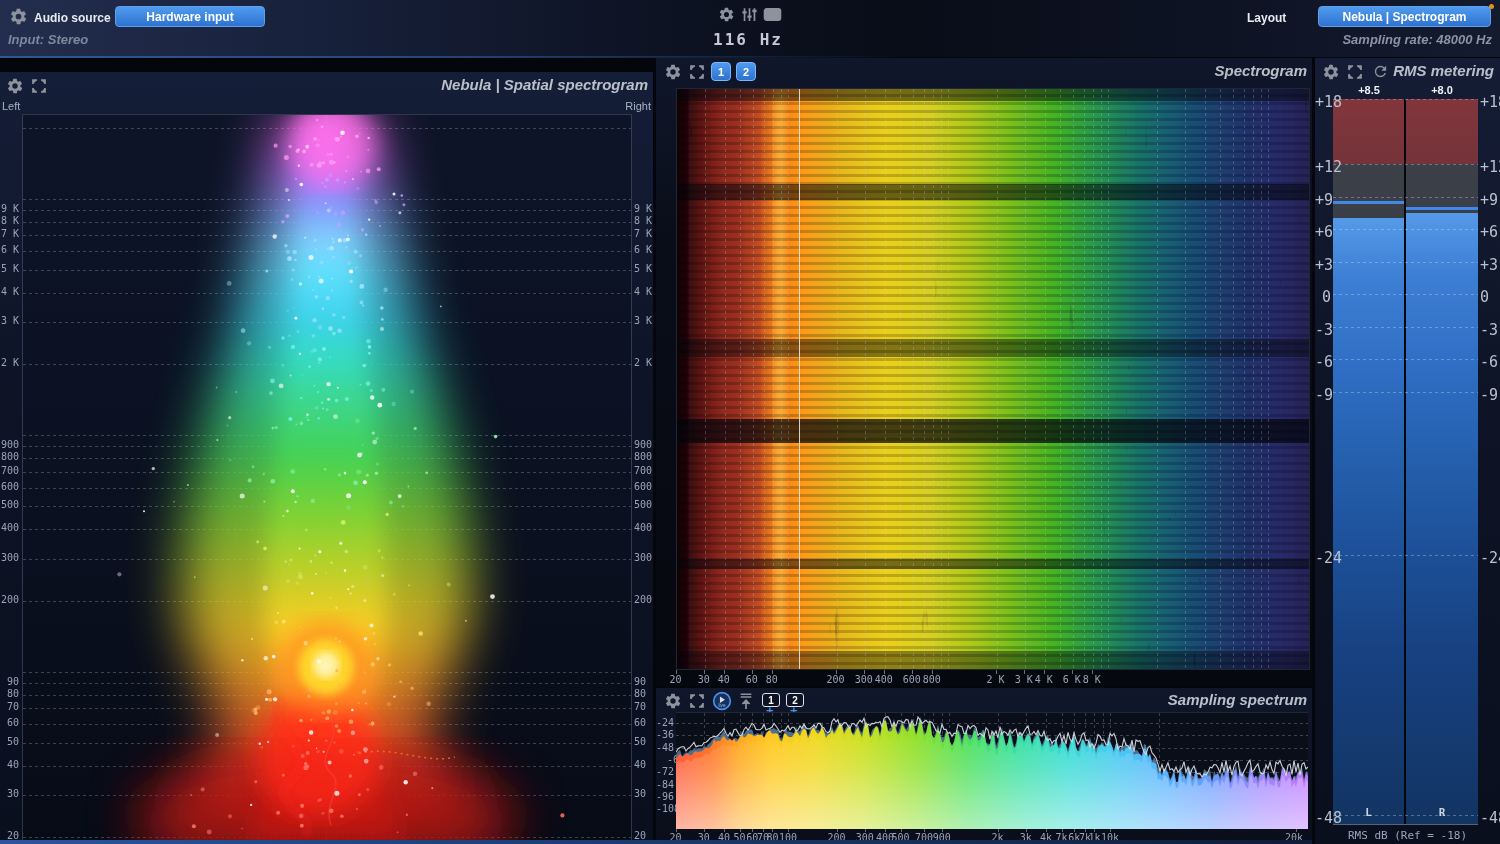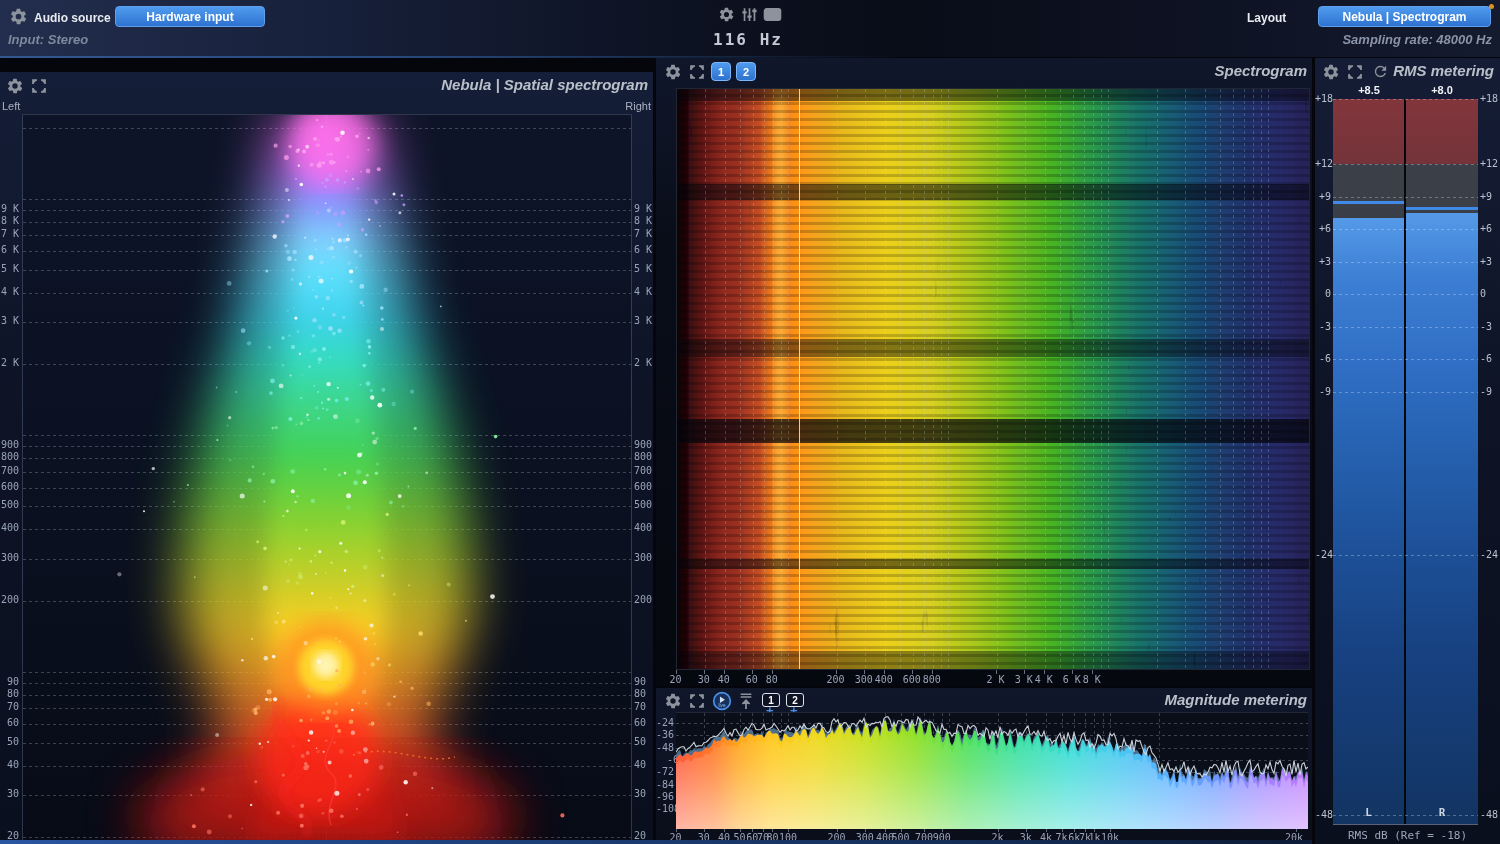--- a/index.html
+++ b/index.html
@@ -47,21 +47,21 @@
     background:repeating-linear-gradient(180deg,rgba(0,0,0,0) 0 5px,rgba(0,0,0,.2) 5px 8px);pointer-events:none;}
   
   #rms-meters{left:18px;top:41px;width:145px;height:725px;background:#0a0e18;border-bottom:1px solid #5a6478;}
   .meter-bar{position:absolute;top:0;height:100%;background:linear-gradient(180deg,#3c4049 0%,#34383f 100%);}
   .zone-red{position:absolute;left:0;top:0;width:100%;background:linear-gradient(180deg,#82363c 0%,#74333a 100%);}
   .meter-fill{position:absolute;left:0;width:100%;bottom:0;
     background:linear-gradient(180deg,#559ae8 0%,#3d7fd4 10%,#2f6ec4 25%,#2560ae 40%,#1d5098 55%,#174181 72%,#123462 100%);}
   .value-line{position:absolute;left:0;width:100%;height:3px;background:#3f8ae8;}
   .rms-grid{position:absolute;left:0;width:100%;height:1px;
     background-image:repeating-linear-gradient(90deg,rgba(225,232,244,.32) 0 3px,rgba(0,0,0,0) 3px 6px);}
-  .rms-scale{position:absolute;color:#b9c1ce;font-size:10px;font-family:"DejaVu Sans Mono",monospace;}
+  .rms-scale{position:absolute;color:#b9c1ce;font-size:15px;font-family:"DejaVu Sans Mono",monospace;}
   .chan-label{position:absolute;color:#cdd5e0;font-size:11px;font-weight:bold;font-family:"DejaVu Sans Mono",monospace;text-align:center;}
 </style>
 </head>
 <body>
 
 <div id="app">
 
   <div id="topbar" class="abs">
     <svg class="abs icon" style="left:9px;top:7px" width="19" height="19" viewBox="0 0 24 24">
         <path d="M19.14 12.94c.04-.3.06-.61.06-.94s-.02-.64-.07-.94l2.03-1.58a.5.5 0 0 0 .12-.64l-1.92-3.32a.5.5 0 0 0-.61-.22l-2.39.96a7.3 7.3 0 0 0-1.62-.94l-.36-2.54a.5.5 0 0 0-.5-.42h-3.84a.5.5 0 0 0-.5.42l-.36 2.54c-.59.24-1.13.56-1.62.94l-2.39-.96a.5.5 0 0 0-.61.22L2.74 8.87a.5.5 0 0 0 .12.64l2.03 1.58c-.05.3-.07.63-.07.94s.02.64.07.94l-2.03 1.58a.5.5 0 0 0-.12.64l1.92 3.32c.14.24.42.34.68.24l2.39-.96c.5.38 1.03.7 1.62.94l.36 2.54c.04.24.25.42.5.42h3.84c.25 0 .46-.18.5-.42l.36-2.54c.59-.24 1.13-.56 1.62-.94l2.39.96c.26.1.54 0 .68-.24l1.92-3.32a.5.5 0 0 0-.12-.64l-2.03-1.58zM12 15.6a3.6 3.6 0 1 1 0-7.2 3.6 3.6 0 0 1 0 7.2z" stroke="none"></path>
@@ -766,21 +766,21 @@
         <text x="12" y="19.5" text-anchor="middle" font-size="5.5" fill="#8cc0f8" font-family="Liberation Sans,sans-serif">live</text>
       </svg>
     <svg class="abs icon" style="left:82px;top:4px" width="16" height="18" viewBox="0 0 24 26" fill="none" stroke-width="2.6">
         <path d="M4 3h16M4 7h16" stroke-width="2.2"></path>
         <path d="M12 25V12M6.5 17.5L12 12l5.5 5.5"></path>
       </svg>
     <div class="num-btn outline" style="left:106px;top:5px">1</div>
     <div class="plus-btn" style="left:110px;top:15px">+</div>
     <div class="num-btn outline" style="left:130px;top:5px">2</div>
     <div class="plus-btn" style="left:134px;top:15px">+</div>
-    <div class="abs panel-title" style="right:5px;top:3px">Magnitude metering</div>
+    <div class="abs panel-title" style="right:5px;top:3px">Sampling spectrum</div>
     <div id="mag-db-col" class="abs" style="left:0;top:24px;width:19px;height:116px">
         <div class="tick-label" style="left: 0px; top: 5px; width: 18px; text-align: right;">-24</div>
         <div class="tick-label" style="left: 0px; top: 17.3px; width: 18px; text-align: right;">-36</div>
         <div class="tick-label" style="left: 0px; top: 29.6px; width: 18px; text-align: right;">-48</div>
         <div class="tick-label" style="left: 11px; top: 41.9px; width: 18px; text-align: right;">-60</div>
         <div class="tick-label" style="left: 0px; top: 54.2px; width: 18px; text-align: right;">-72</div>
         <div class="tick-label" style="left: 0px; top: 66.5px; width: 18px; text-align: left;">-84</div>
         <div class="tick-label" style="left: 0px; top: 78.8px; width: 18px; text-align: right;">-96</div>
         <div class="tick-label" style="left: 0px; top: 91.1px; width: 18px; text-align: right;">-108</div>
       </div>

